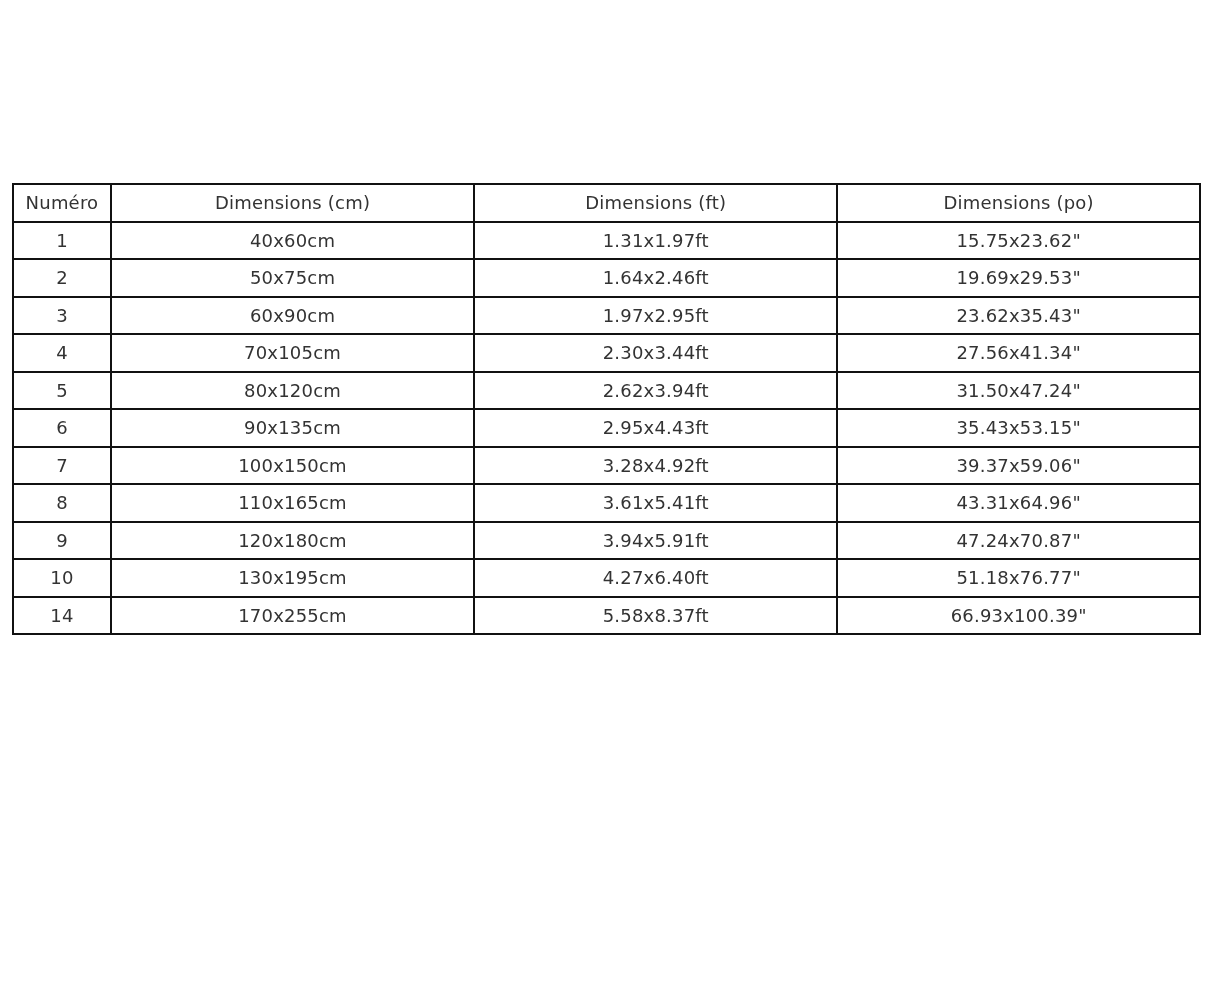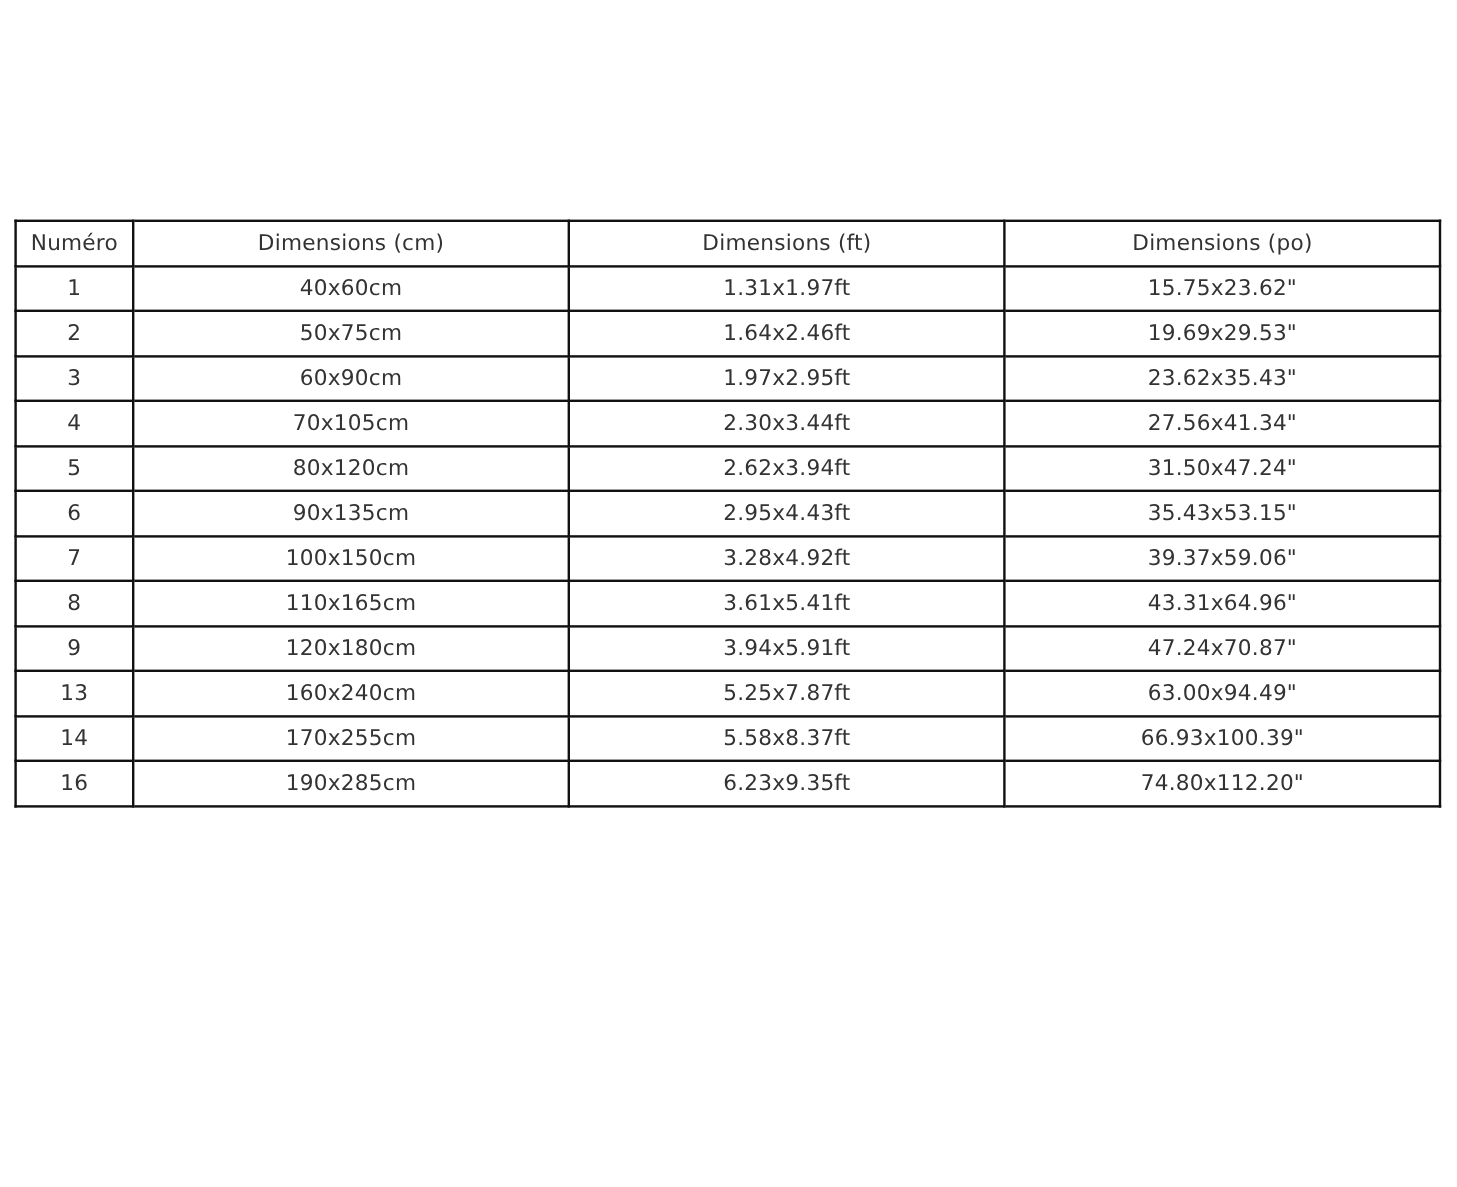--- a/index.html
+++ b/index.html
@@ -113,32 +113,26 @@
           <td>3.61x5.41ft</td>
           <td>43.31x64.96"</td>
         </tr>
         <tr>
           <td>9</td>
           <td>120x180cm</td>
           <td>3.94x5.91ft</td>
           <td>47.24x70.87"</td>
         </tr>
         <tr>
-          <td>13</td>
-          <td>160x240cm</td>
-          <td>5.25x7.87ft</td>
-          <td>63.00x94.49"</td>
+          <td>10</td>
+          <td>130x195cm</td>
+          <td>4.27x6.40ft</td>
+          <td>51.18x76.77"</td>
         </tr>
         <tr>
           <td>14</td>
           <td>170x255cm</td>
           <td>5.58x8.37ft</td>
           <td>66.93x100.39"</td>
         </tr>
-        <tr>
-          <td>16</td>
-          <td>190x285cm</td>
-          <td>6.23x9.35ft</td>
-          <td>74.80x112.20"</td>
-        </tr>
       </tbody>
   </table>
 </div>
 
 </body></html>

